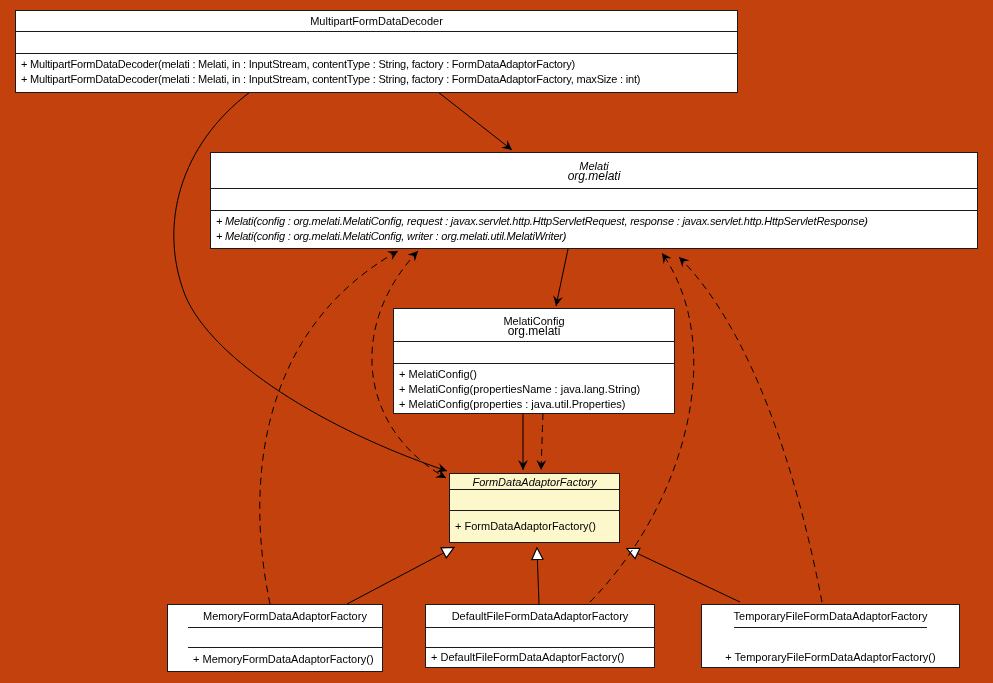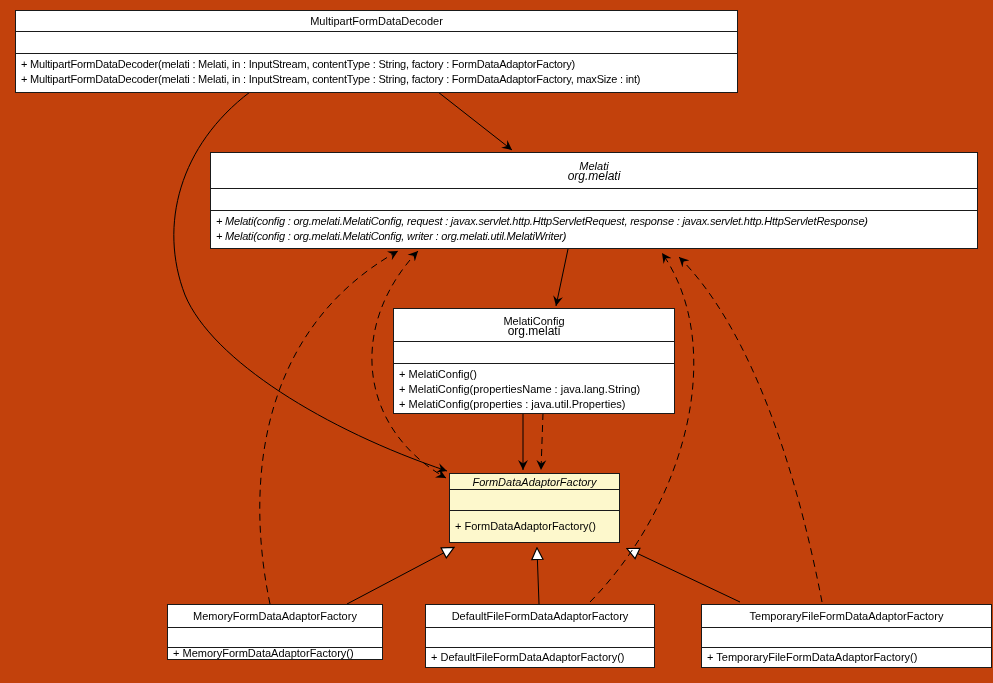--- a/index.html
+++ b/index.html
@@ -98,41 +98,41 @@
   <div class="uml-class highlight abstract" style="left:449px;top:473px;width:171px;height:70px;">
     <div class="c-title" style="height:16px;">
       <div class="c-name">FormDataAdaptorFactory</div>
     </div>
     <div class="c-attrs" style="height:21px;"></div>
     <div class="c-methods center">
       <div>+ FormDataAdaptorFactory()</div>
     </div>
   </div>
 
-  <div class="uml-class" style="left:167px;top:604px;width:216px;height:56px;">
+  <div class="uml-class" style="left:167px;top:604px;width:216px;height:68px;padding-left:20px;">
     <div class="c-title" style="height:23px;">
       <div class="c-name">MemoryFormDataAdaptorFactory</div>
     </div>
     <div class="c-attrs" style="height:20px;"></div>
     <div class="c-methods center">
       <div>+ MemoryFormDataAdaptorFactory()</div>
     </div>
   </div>
 
   <div class="uml-class" style="left:425px;top:604px;width:230px;height:64px;">
     <div class="c-title" style="height:23px;text-align:center;">
       <div class="c-name">DefaultFileFormDataAdaptorFactory</div>
     </div>
     <div class="c-attrs" style="height:20px;"></div>
     <div class="c-methods center">
       <div>+ DefaultFileFormDataAdaptorFactory()</div>
     </div>
   </div>
 
-  <div class="uml-class" style="left:701px;top:604px;width:291px;height:64px;">
+  <div class="uml-class" style="left:701px;top:604px;width:259px;height:64px;align-items:center;">
     <div class="c-title" style="height:23px;">
       <div class="c-name">TemporaryFileFormDataAdaptorFactory</div>
     </div>
     <div class="c-attrs" style="height:20px;"></div>
     <div class="c-methods center">
       <div>+ TemporaryFileFormDataAdaptorFactory()</div>
     </div>
   </div>
 
 </div>

